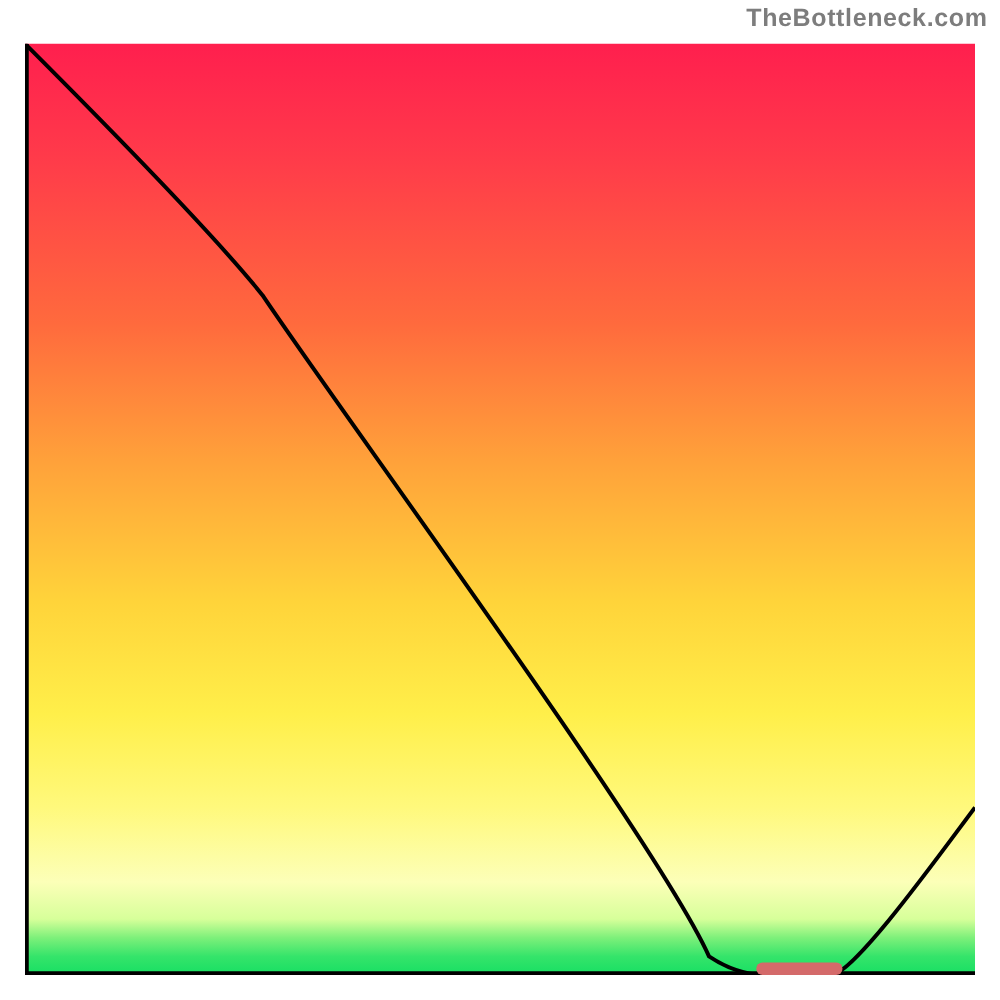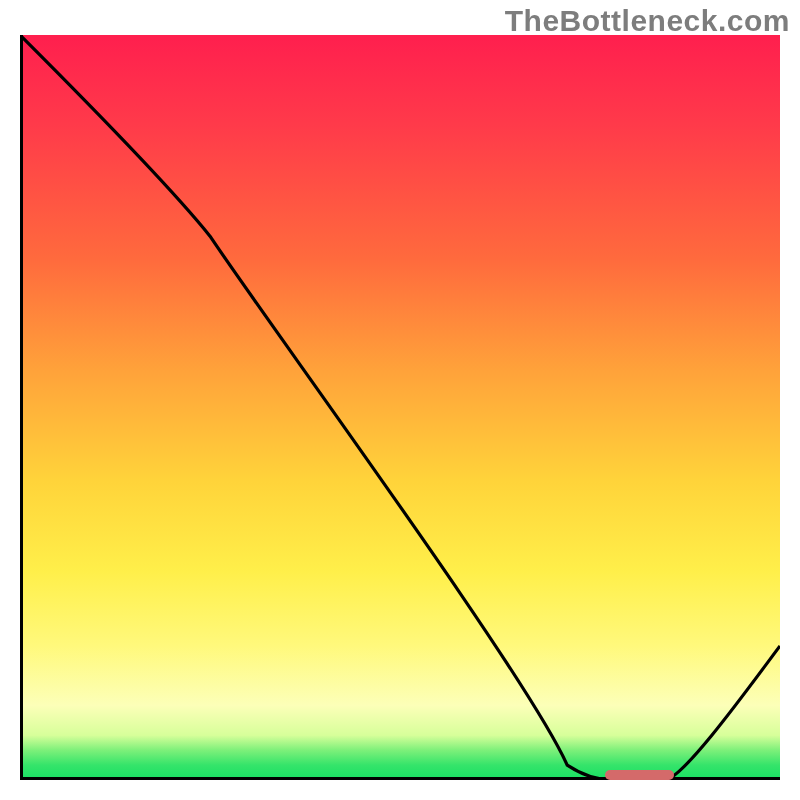--- a/index.html
+++ b/index.html
@@ -13,21 +13,21 @@
   }
   .stage {
     position: relative;
     width: 800px;
     height: 800px;
   }
   .watermark {
     position: absolute;
     top: 4px;
     right: 10px;
-    font-size: 30px;
+    font-size: 20px;
     font-weight: 600;
     color: #7d7d7d;
     letter-spacing: 0.5px;
     z-index: 5;
     user-select: none;
   }
   .plot-area {
     position: absolute;
     left: 20px;
     top: 35px;

